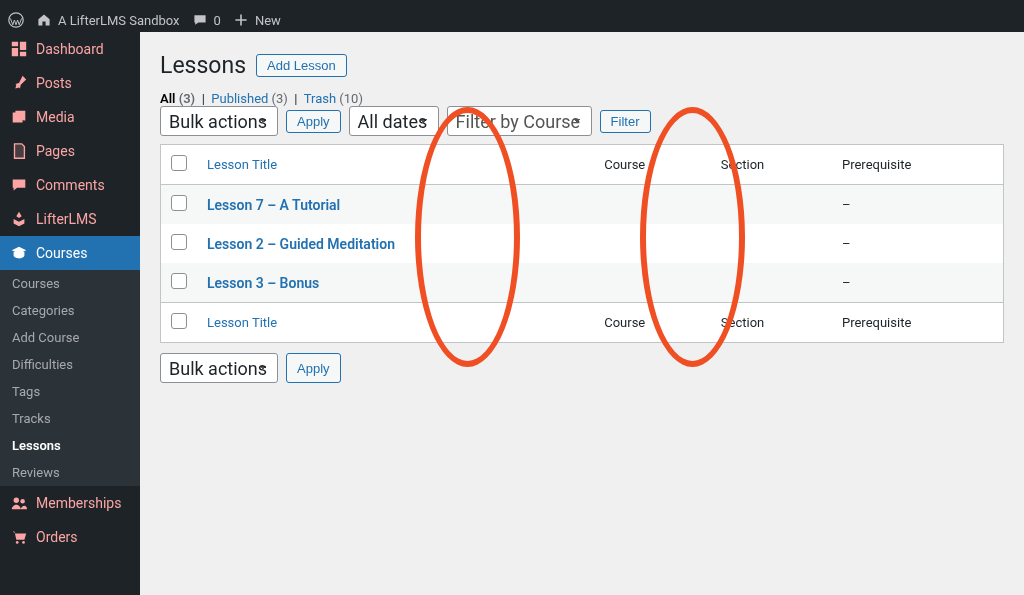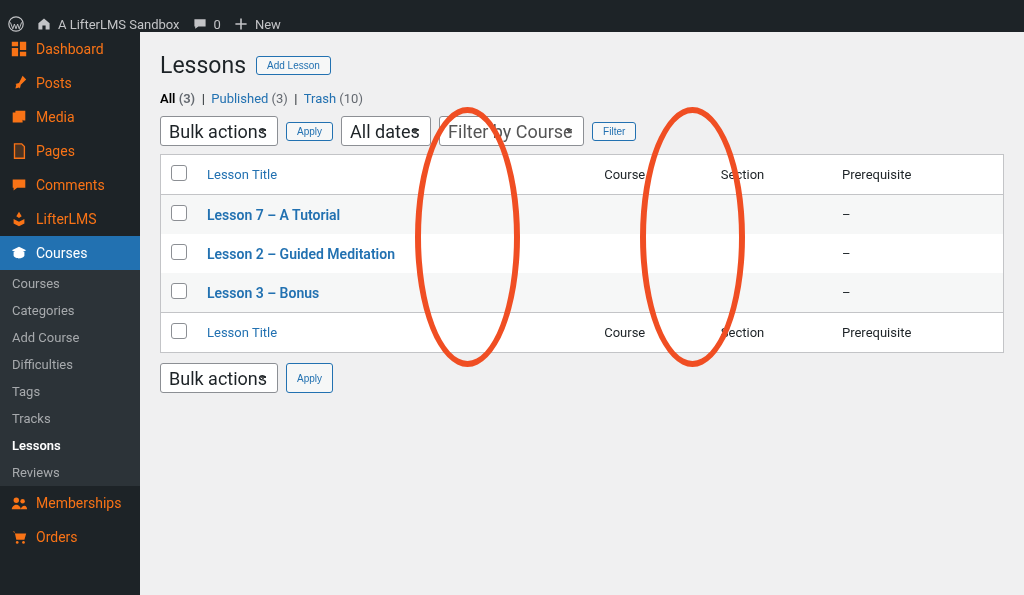--- a/index.html
+++ b/index.html
@@ -11,22 +11,22 @@
     width: 1024px;
     height: 595px;
     overflow: hidden;
   }
   
   .adminbar {
     height: 32px;
     background: #1d2327;
     color: #c3c4c7;
     display: flex;
-    align-items: flex-end;
-    padding: 0 8px;
+    align-items: flex-start;
+    padding: 12px 8px;
     gap: 12px;
     font-size: 13px;
   }
   .adminbar .item { display: flex; align-items: center; gap: 6px; cursor: pointer; color:#c3c4c7; }
   .adminbar svg { width: 16px; height: 16px; fill: currentColor; }
   
   .wrap { display: flex; height: calc(595px - 32px); }
   .sidebar {
     width: 140px;
     background: #1d2327;
@@ -34,21 +34,21 @@
     font-size: 14px;
     overflow-y: auto;
     flex-shrink: 0;
   }
   .menu-item {
     display: flex;
     align-items: center;
     gap: 8px;
     padding: 8px 10px;
     cursor: pointer;
-    color: #f97316;
+    color: #fca5a5;
     position: relative;
   }
   .menu-item svg { width: 18px; height: 18px; fill: currentColor; flex-shrink:0; }
   .menu-item.current {
     background: #2271b1;
     color: #fff;
   }
   .menu-item.current::after {
     content:'';
     position:absolute;
@@ -74,24 +74,24 @@
     overflow: hidden;
   }
   .heading { display:flex; align-items:center; gap:10px; margin-bottom:12px; }
   .heading h1 { font-size: 23px; font-weight: 400; }
   .btn-outline {
     border:1px solid #2271b1;
     color:#2271b1;
     background:#f6f7f7;
     padding:3px 10px;
     border-radius:3px;
-    font-size:10px;
+    font-size:13px;
     cursor:pointer;
   }
-  .subsubsub { font-size:13px; margin-bottom:10px; }
+  .subsubsub { font-size:13px; }
   .subsubsub a { color:#2271b1; text-decoration:none; cursor:pointer; }
   .subsubsub .current { color:#000; font-weight:600; }
   .subsubsub .grey { color:#646970; }
   .filter-row { display:flex; gap:8px; margin-bottom:8px; align-items:center; }
   select, .select-like {
     height:30px;
     border:1px solid #8c8f94;
     border-radius:3px;
     padding:0 10px 0 8px;
     background:#fff;

